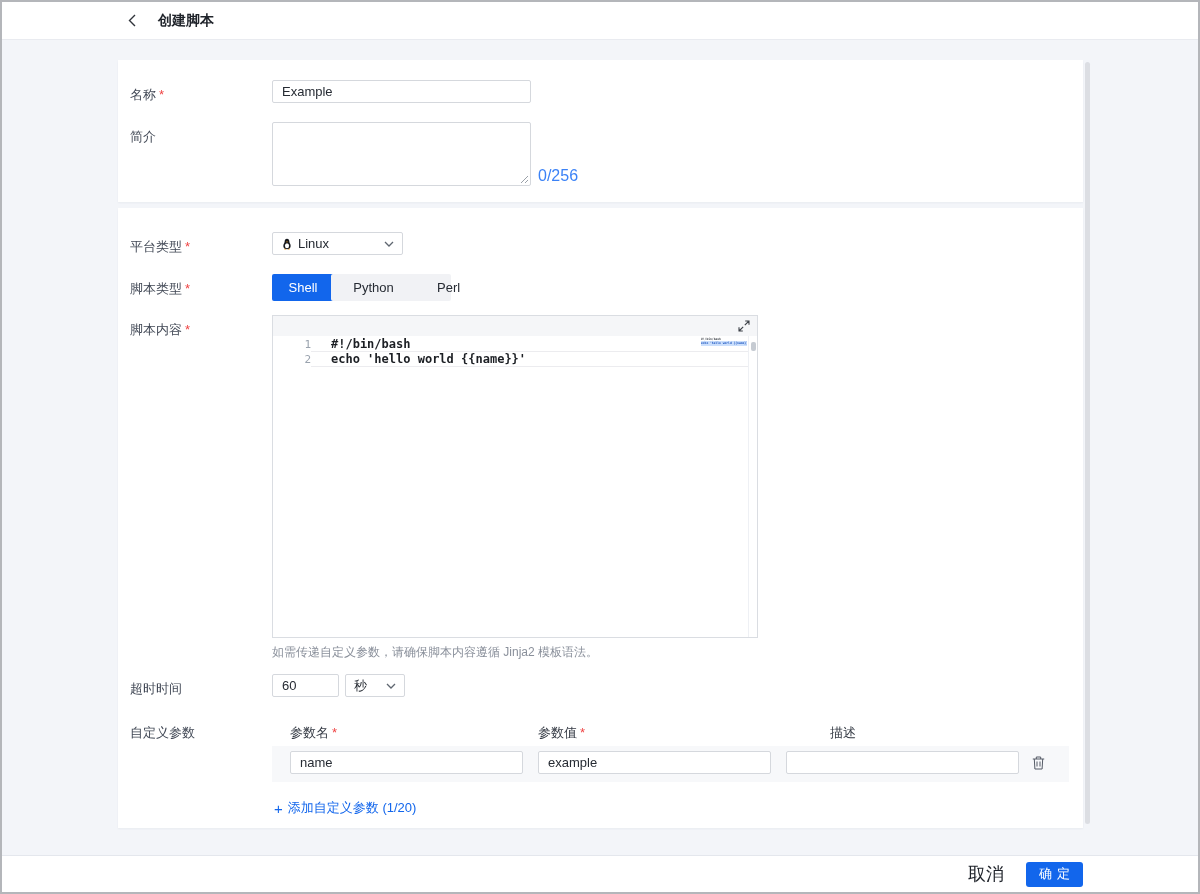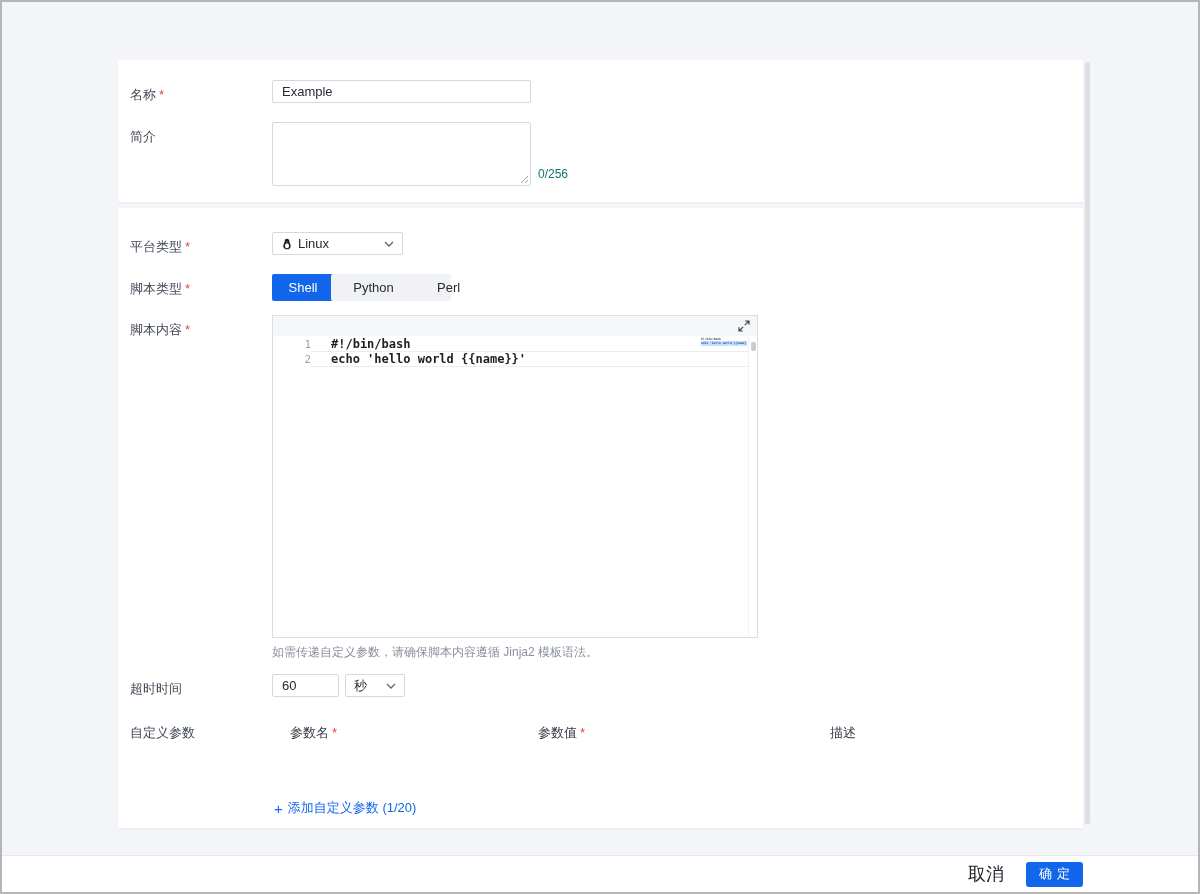--- a/index.html
+++ b/index.html
@@ -35,21 +35,21 @@
   input.txt { padding:0 9px; }
 
   
   #name-input { position:absolute; left:154px; top:20px; width:259px; }
   #intro-wrap { position:absolute; left:154px; top:62px; width:259px; height:64px; }
   #intro-ta {
     width:100%; height:100%; resize:none; border:1px solid #d5d8dd; border-radius:2px;
     font-family:"Liberation Sans", sans-serif; font-size:13px; padding:4px 8px; outline:none;
   }
   .resize-corner { position:absolute; right:2px; bottom:2px; pointer-events:none; }
-  #intro-counter { position:absolute; left:420px; top:107px; font-size:12px; color:#0f766e; }
+  #intro-counter { position:absolute; left:420px; top:107px; font-size:16px; color:#3b82f6; }
 
   
   .fakeselect { position:absolute; display:flex; align-items:center; padding:0 8px; cursor:pointer; }
   #platform-select { left:154px; top:24px; width:131px; }
   #platform-select .sel-txt { margin-left:5px; font-size:13px; }
   .chev { margin-left:auto; display:flex; }
 
   .seg-btn {
     position:absolute; top:66px; height:27px; border:none; border-radius:2px;
     font-family:"Liberation Sans", sans-serif; font-size:13px; cursor:pointer;
@@ -114,20 +114,28 @@
     font-family:"Liberation Sans", sans-serif; cursor:pointer; }
   #confirm-btn { background:var(--primary,#1266ec); color:#fff; border:none; border-radius:3px;
     height:25px; padding:0 8px 0 13px; letter-spacing:5px; font-size:13px;
     font-family:"Liberation Sans", sans-serif; cursor:pointer; }
 </style>
 </head>
 <body>
 
 <div id="root">
 
+  <div class="page-header">
+    <span class="back-btn">
+      <svg width="8" height="13" viewBox="0 0 8 13">
+          <path d="M7 1 1.5 6.5 7 12" fill="none" stroke="#30343b" stroke-width="1.4"></path>
+        </svg>
+    </span>
+    <span class="page-title">创建脚本</span>
+  </div>
 
   <div class="card" id="card-basic">
     <div class="fld-label" style="top:26px;">
       <span>名称</span><span class="req">*</span>
     </div>
     <input class="txt" id="name-input" value="Example" style="">
     <div class="fld-label" style="top:68px;">简介</div>
     <div id="intro-wrap">
       <textarea id="intro-ta" style=""></textarea>
       <svg class="resize-corner" width="9" height="9" viewBox="0 0 9 9">
@@ -208,20 +216,30 @@
 
     <div class="fld-label" style="top:516px;">自定义参数</div>
     <div class="col-header" id="hdr-pname">
       <span>参数名</span><span class="req">*</span>
     </div>
     <div class="col-header" id="hdr-pvalue">
       <span>参数值</span><span class="req">*</span>
     </div>
     <div class="col-header" id="hdr-pdesc">描述</div>
 
+    <div id="param-strip">
+      <input class="txt" id="p-name" value="name" style="">
+      <input class="txt" id="p-value" value="example" style="">
+      <input class="txt" id="p-desc" value="" style="">
+      <button id="trash-btn">
+        <svg width="13" height="14" viewBox="0 0 13 14">
+            <path d="M.8 3h11.4M4.3 3V1h4.4v2M2.3 3l.6 10h7.2l.6-10M5 5.5v5M8 5.5v5" fill="none" stroke="#555b66" stroke-width="1"></path>
+          </svg>
+      </button>
+    </div>
 
     <div id="add-param">
       <span class="plus">+</span>
       <span>添加自定义参数 (1/20)</span>
     </div>
   </div>
 
   <div id="page-scrollthumb"></div>
 
   <div class="page-footer">

